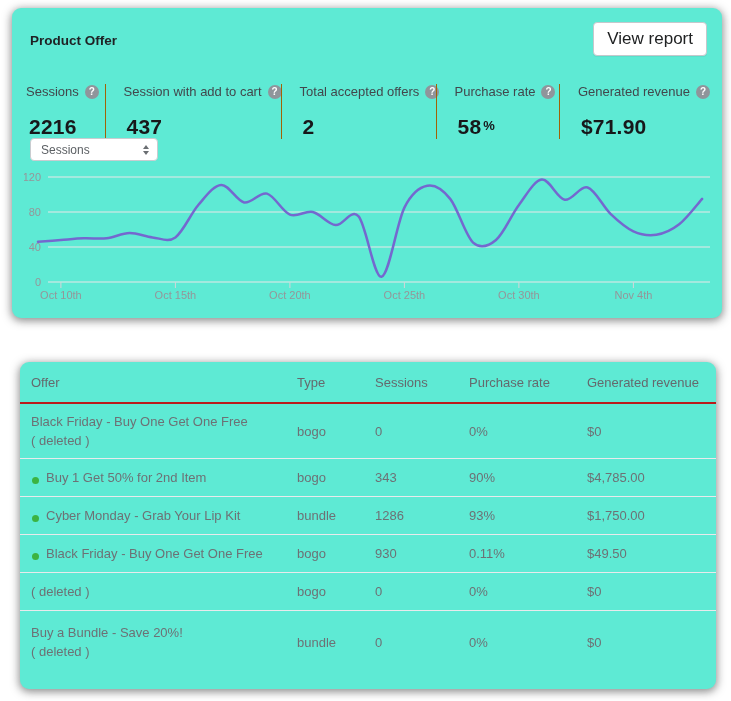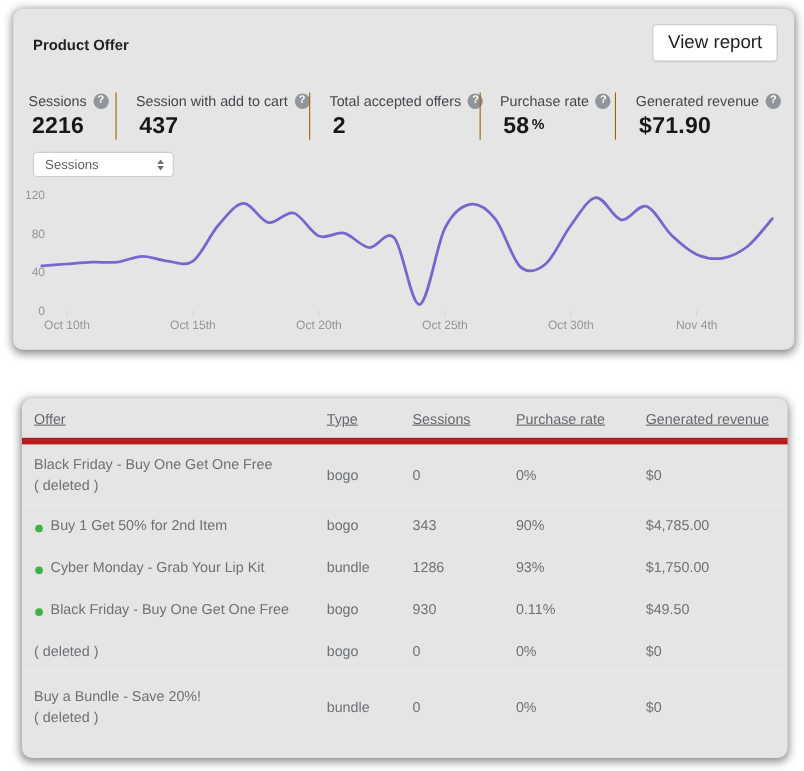--- a/index.html
+++ b/index.html
@@ -1,18 +1,18 @@
 <!DOCTYPE html>
 <html><head>
 <meta charset="utf-8">
 <style>
   * { margin:0; padding:0; box-sizing:border-box; }
   html,body { width:731px; height:701px; background:#ffffff; overflow:hidden;
               font-family:"Liberation Sans", sans-serif; }
-  .card { position:absolute; background:#e5e5e5; border-radius:9px;
+  .card { position:absolute; background:#5eead4; border-radius:9px;
           box-shadow:0 2px 8px 1px rgba(50,50,50,0.55); }
   #top-card { left:12px; top:8px; width:710px; height:310px; }
   #bottom-card { left:20px; top:362px; width:696px; height:327px; }
 
   
   .card-header { display:flex; justify-content:space-between; align-items:flex-start;
                  padding:14px 15px 0 18px; }
   .card-title { font-size:13.5px; font-weight:700; color:#1f2124; padding-top:11px; }
   .btn { background:#fff; border:1px solid #c4c8cc; border-radius:4px; padding:6px 13px;
          font-size:17px; color:#202223; cursor:pointer; font-family:inherit;
@@ -25,21 +25,21 @@
   .metric.m1 { width:176px; }
   .metric.m2 { width:155px; }
   .metric.m3 { width:128px; }
   .metric.m4 { flex:1; }
   .metric + .metric { border-left:1px solid #a16207; }
   .metric-label-row { display:flex; align-items:center; gap:6px;
                       font-size:13px; color:#42474c; white-space:nowrap; }
   .help-icon { width:14px; height:14px; border-radius:50%; background:#8f959b; color:#fff;
                font-size:10px; font-weight:700; line-height:14px; text-align:center;
                display:inline-block; cursor:pointer; flex:none; }
-  .metric-value { margin-top:4px; font-size:21px; font-weight:600; color:#17181a;
+  .metric-value { margin-top:16px; font-size:21px; font-weight:600; color:#17181a;
                   padding-left:3px; letter-spacing:0.2px; }
   .metric-suffix { font-size:13px; font-weight:600; margin-left:2px; vertical-align:4px; }
 
   
   .select { position:absolute; left:18px; top:130px; width:128px; height:23px;
             border:1px solid #c9ccd0; border-radius:4px; background:#fff; cursor:pointer;
             display:flex; align-items:center; justify-content:space-between;
             padding:0 8px 0 10px; font-size:12px; color:#5b5f63; }
   .updown { display:flex; flex-direction:column; gap:2px; }
   .updown i { display:block; width:0; height:0;
@@ -47,21 +47,21 @@
   .updown .up   { border-bottom:4px solid #6a6e72; }
   .updown .down { border-top:4px solid #6a6e72; }
 
   
   #chart-svg { position:absolute; left:12px; top:158px; }
   .axis-label { font-family:"Liberation Sans", sans-serif; font-size:11px; fill:#949699; }
 
   
   .thead, .trow { display:grid; grid-template-columns:266px 78px 94px 118px 1fr;
                   align-items:center; padding-left:11px; padding-right:10px; }
-  .thead { height:42px; border-bottom:6px solid #b91c1c; font-size:13px; color:#65696d;text-decoration:underline; }
+  .thead { height:42px; border-bottom:2px solid #b91c1c; font-size:13px; color:#65696d; }
   .trow { border-bottom:1px solid #e9eaec; font-size:13px; color:#6d7175; min-height:38px; }
   .trow.two-line { padding-top:8px; padding-bottom:8px; }
   .trow:last-child { border-bottom:none; min-height:62px; }
   .offer-cell { display:flex; align-items:center; padding-right:12px; line-height:19px; }
   .dot { width:7px; height:7px; border-radius:50%; background:#3cb342;
          margin:6px 7px 0 1px; flex:none; }
 </style>
 </head>
 <body>
 

